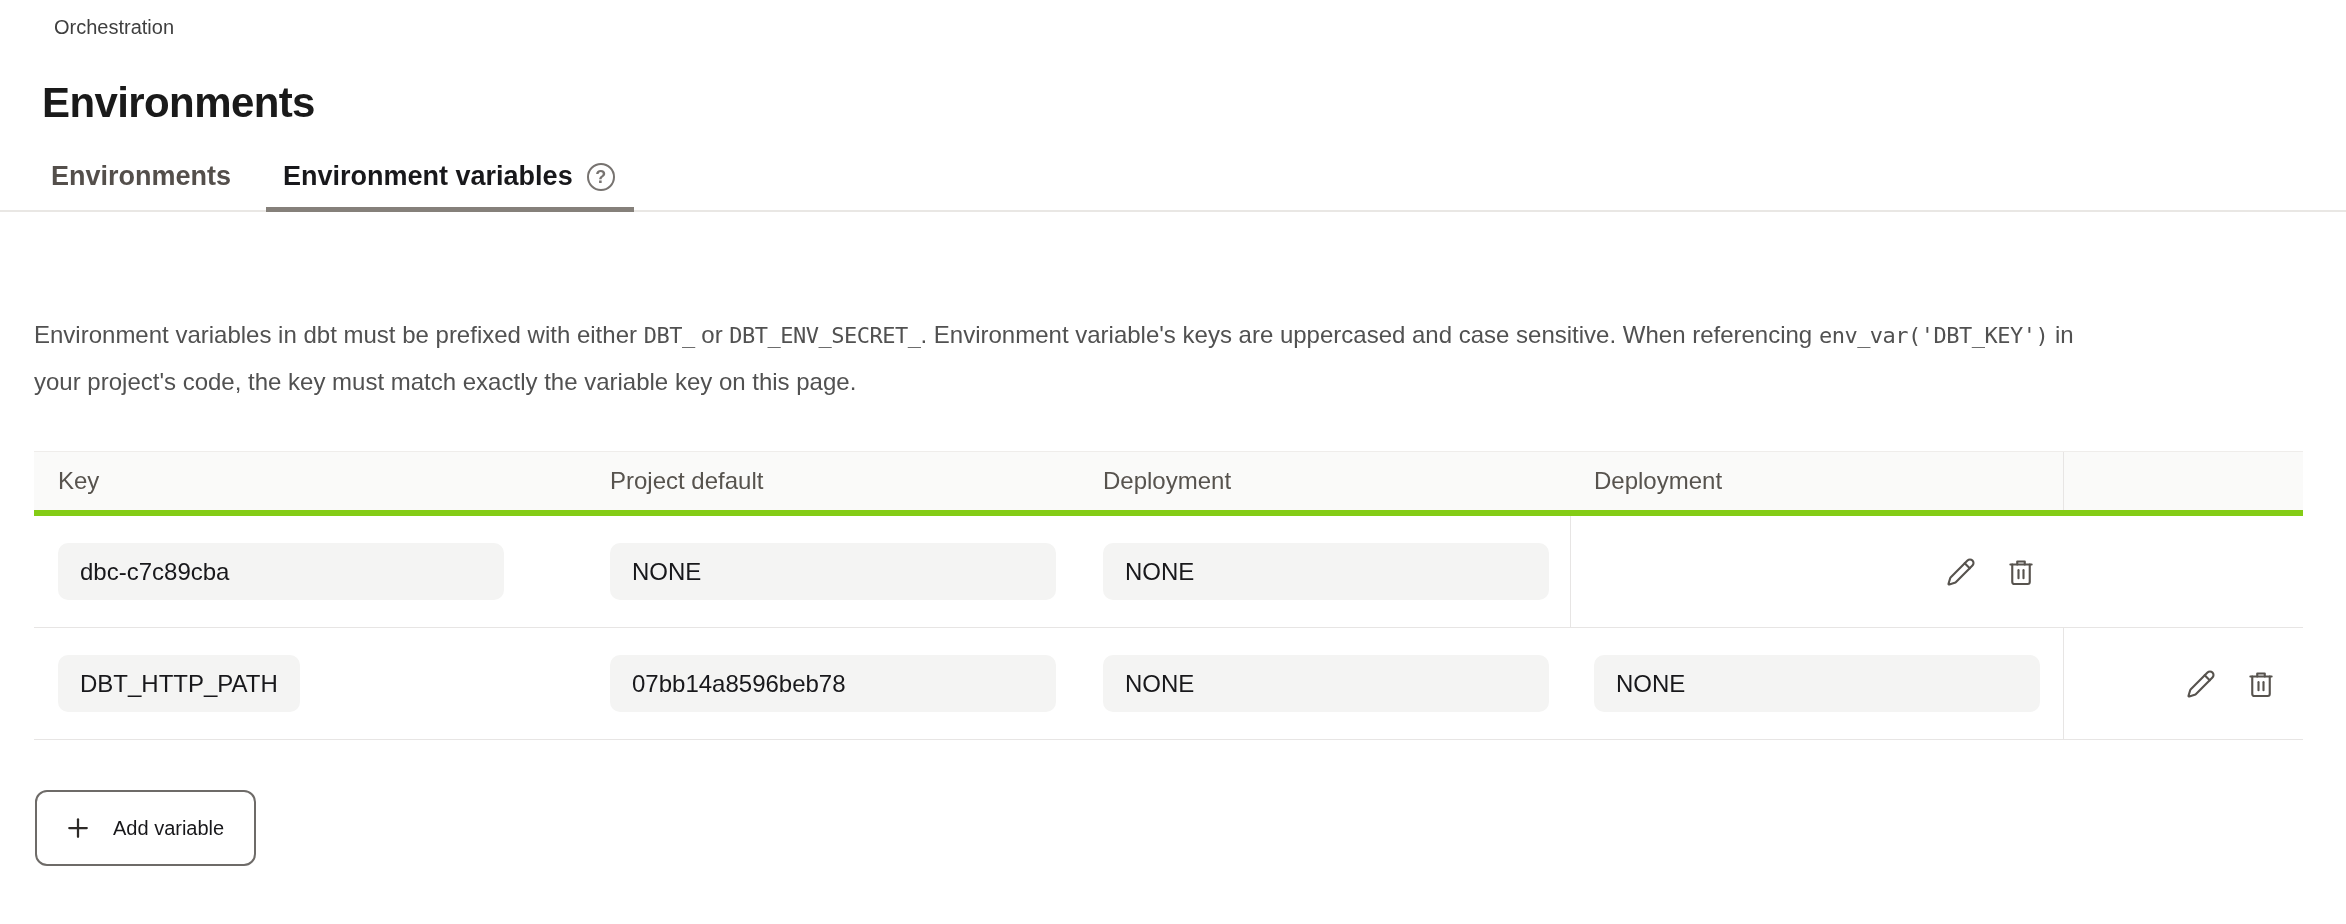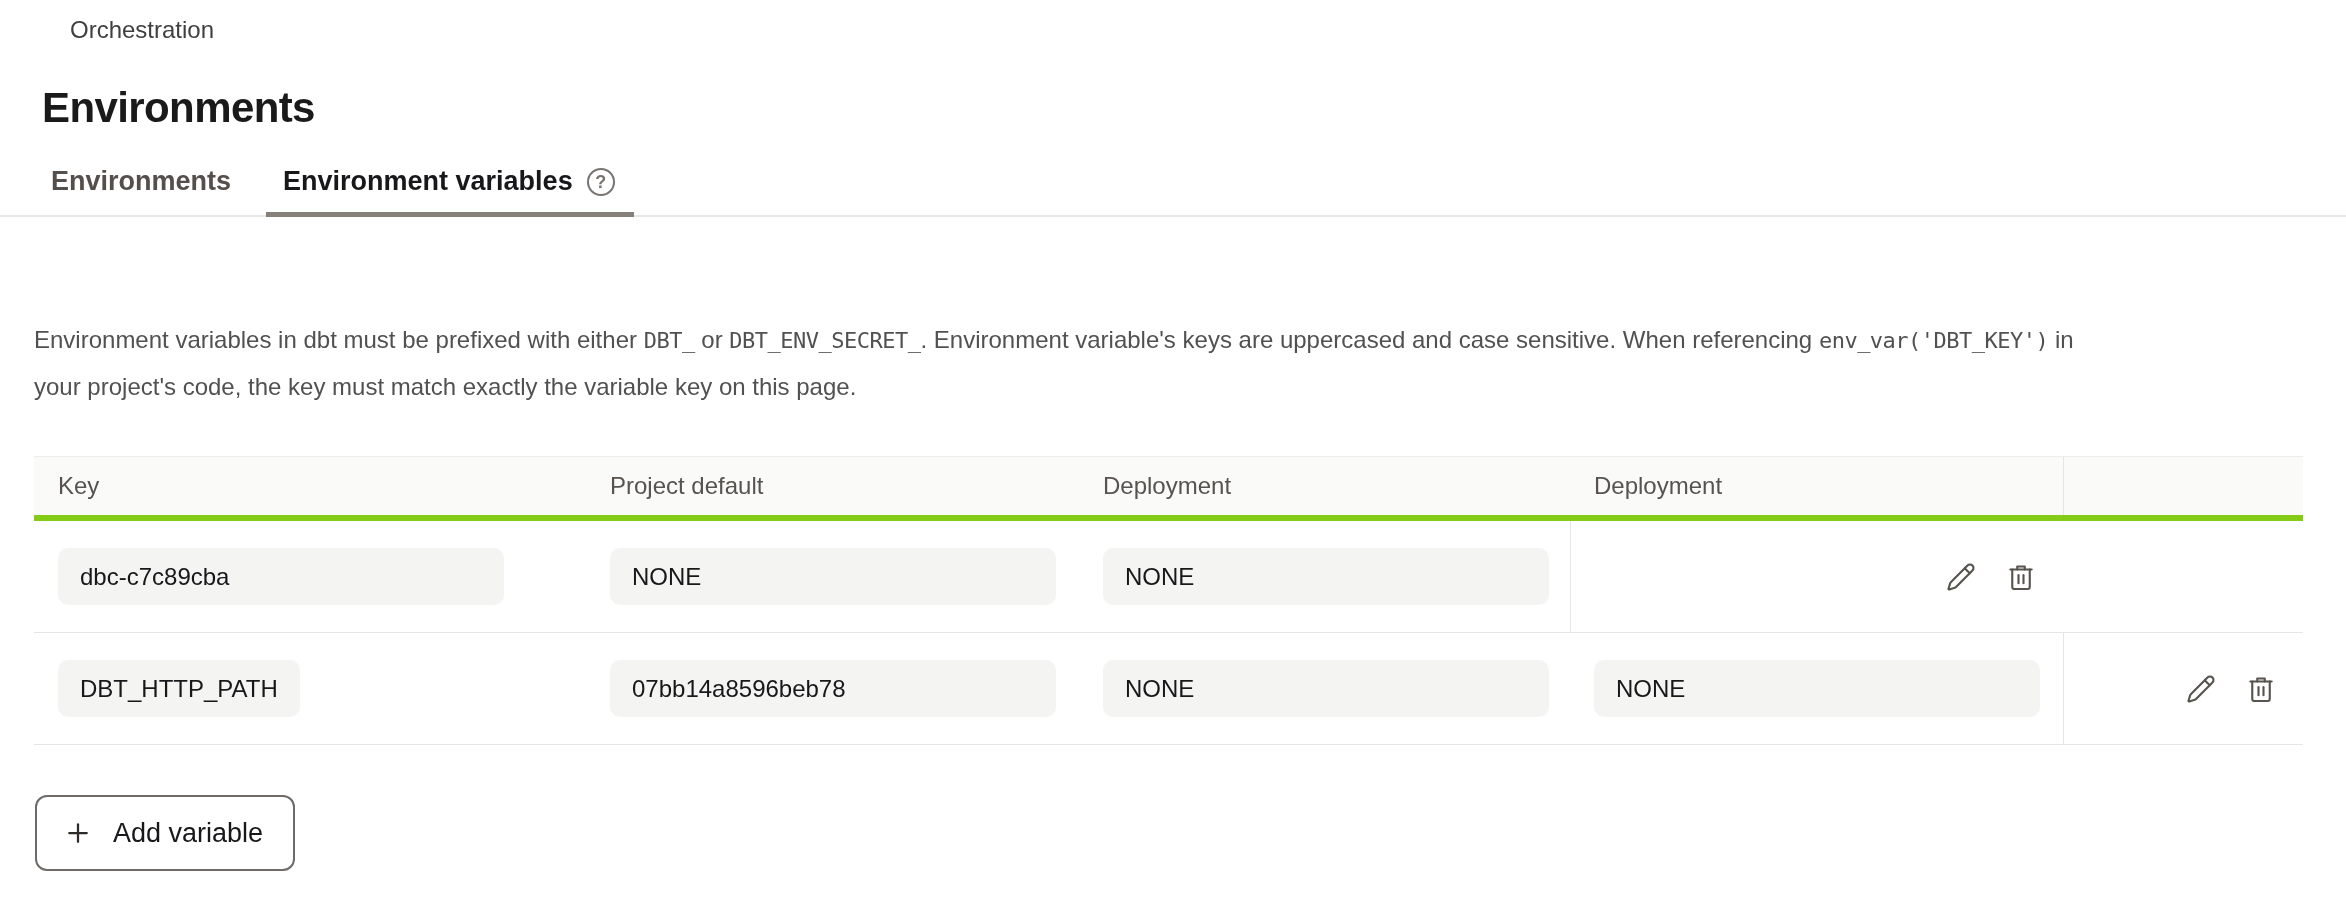--- a/index.html
+++ b/index.html
@@ -7,22 +7,22 @@
   body {
     width:2346px; height:924px; overflow:hidden; position:relative;
     font-family:"Liberation Sans", sans-serif;
     -webkit-font-smoothing:antialiased;
     color:#1a1a1a;
   }
   .mono { font-family:"DejaVu Sans Mono", monospace; font-size:22px; letter-spacing:-0.5px; }
 
   
   .breadcrumb {
-    margin:16px 0 0 70px;
-    font-size:24px; color:#3f3f3f; font-weight:400;
+    margin:16px 0 0 54px;
+    font-size:20px; color:#3f3f3f; font-weight:400;
   }
   .page-title {
     margin:40px 0 0 42px;
     font-size:42px; font-weight:700; color:#1a1a1a; letter-spacing:-0.6px;
   }
 
   
   .tabbar {
     margin-top:28px;
     border-bottom:2px solid #e9e7e4;
@@ -89,21 +89,21 @@
     color:#57534e;
   }
   .icon-btn svg { width:30px; height:30px; }
 
   
   .add-btn {
     margin:50px 0 0 35px;
     height:76px; padding:0 30px 0 26px;
     display:inline-flex; align-items:center; gap:20px;
     background:#ffffff; border:2px solid #6e6b68; border-radius:12px;
-    font-size:27px; color:#18181b; font-weight:500; cursor:pointer;
+    font-size:20px; color:#18181b; font-weight:500; cursor:pointer;
     font-family:"Liberation Sans", sans-serif;
   }
   .plus-icon { width:30px; height:30px; color:#2d2a27; }
 </style>
 </head>
 <body>
 
 
 
 <div class="breadcrumb">Orchestration</div>

